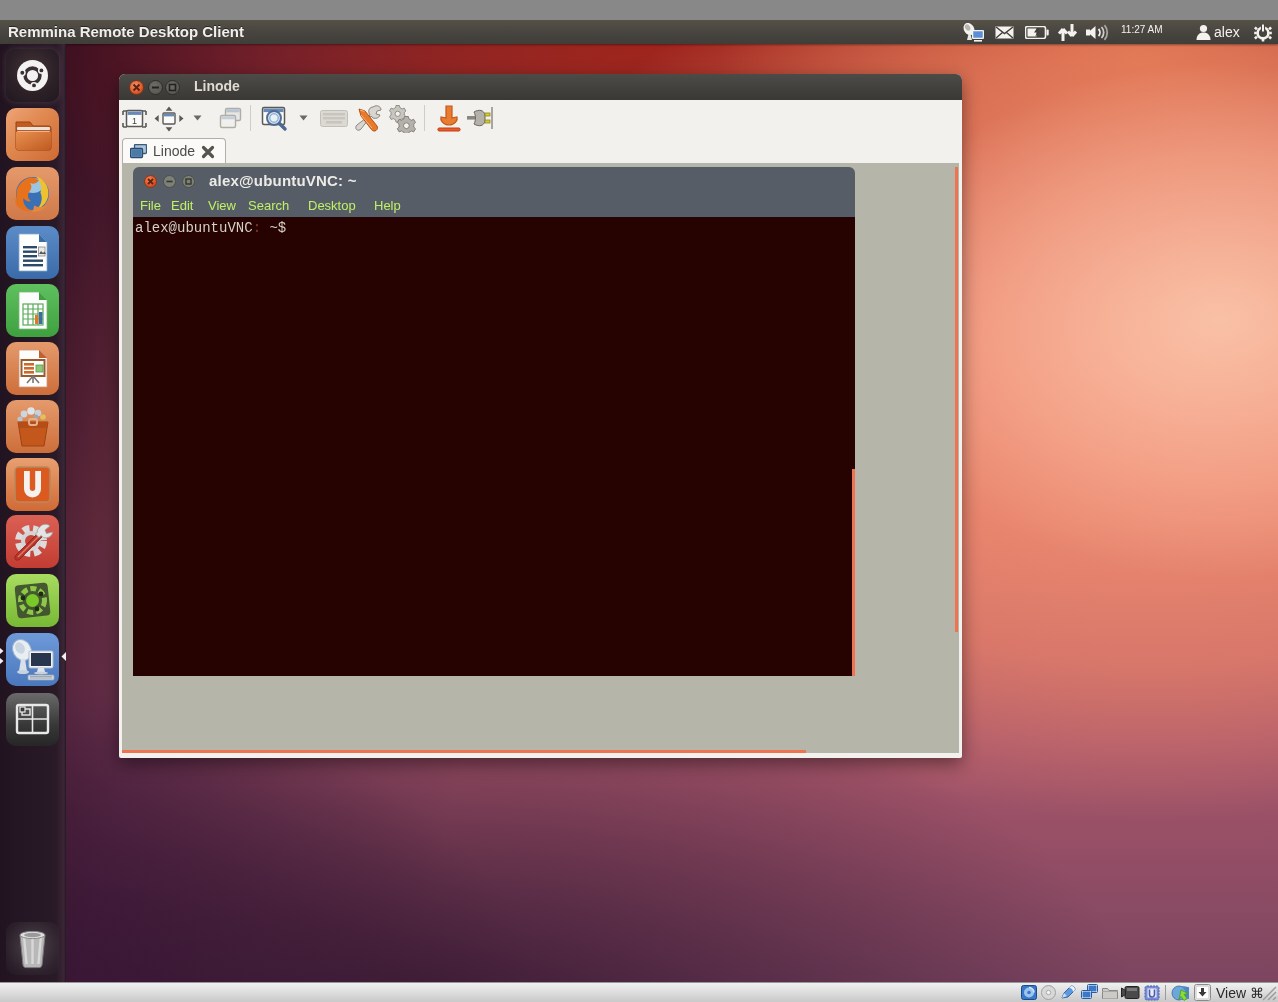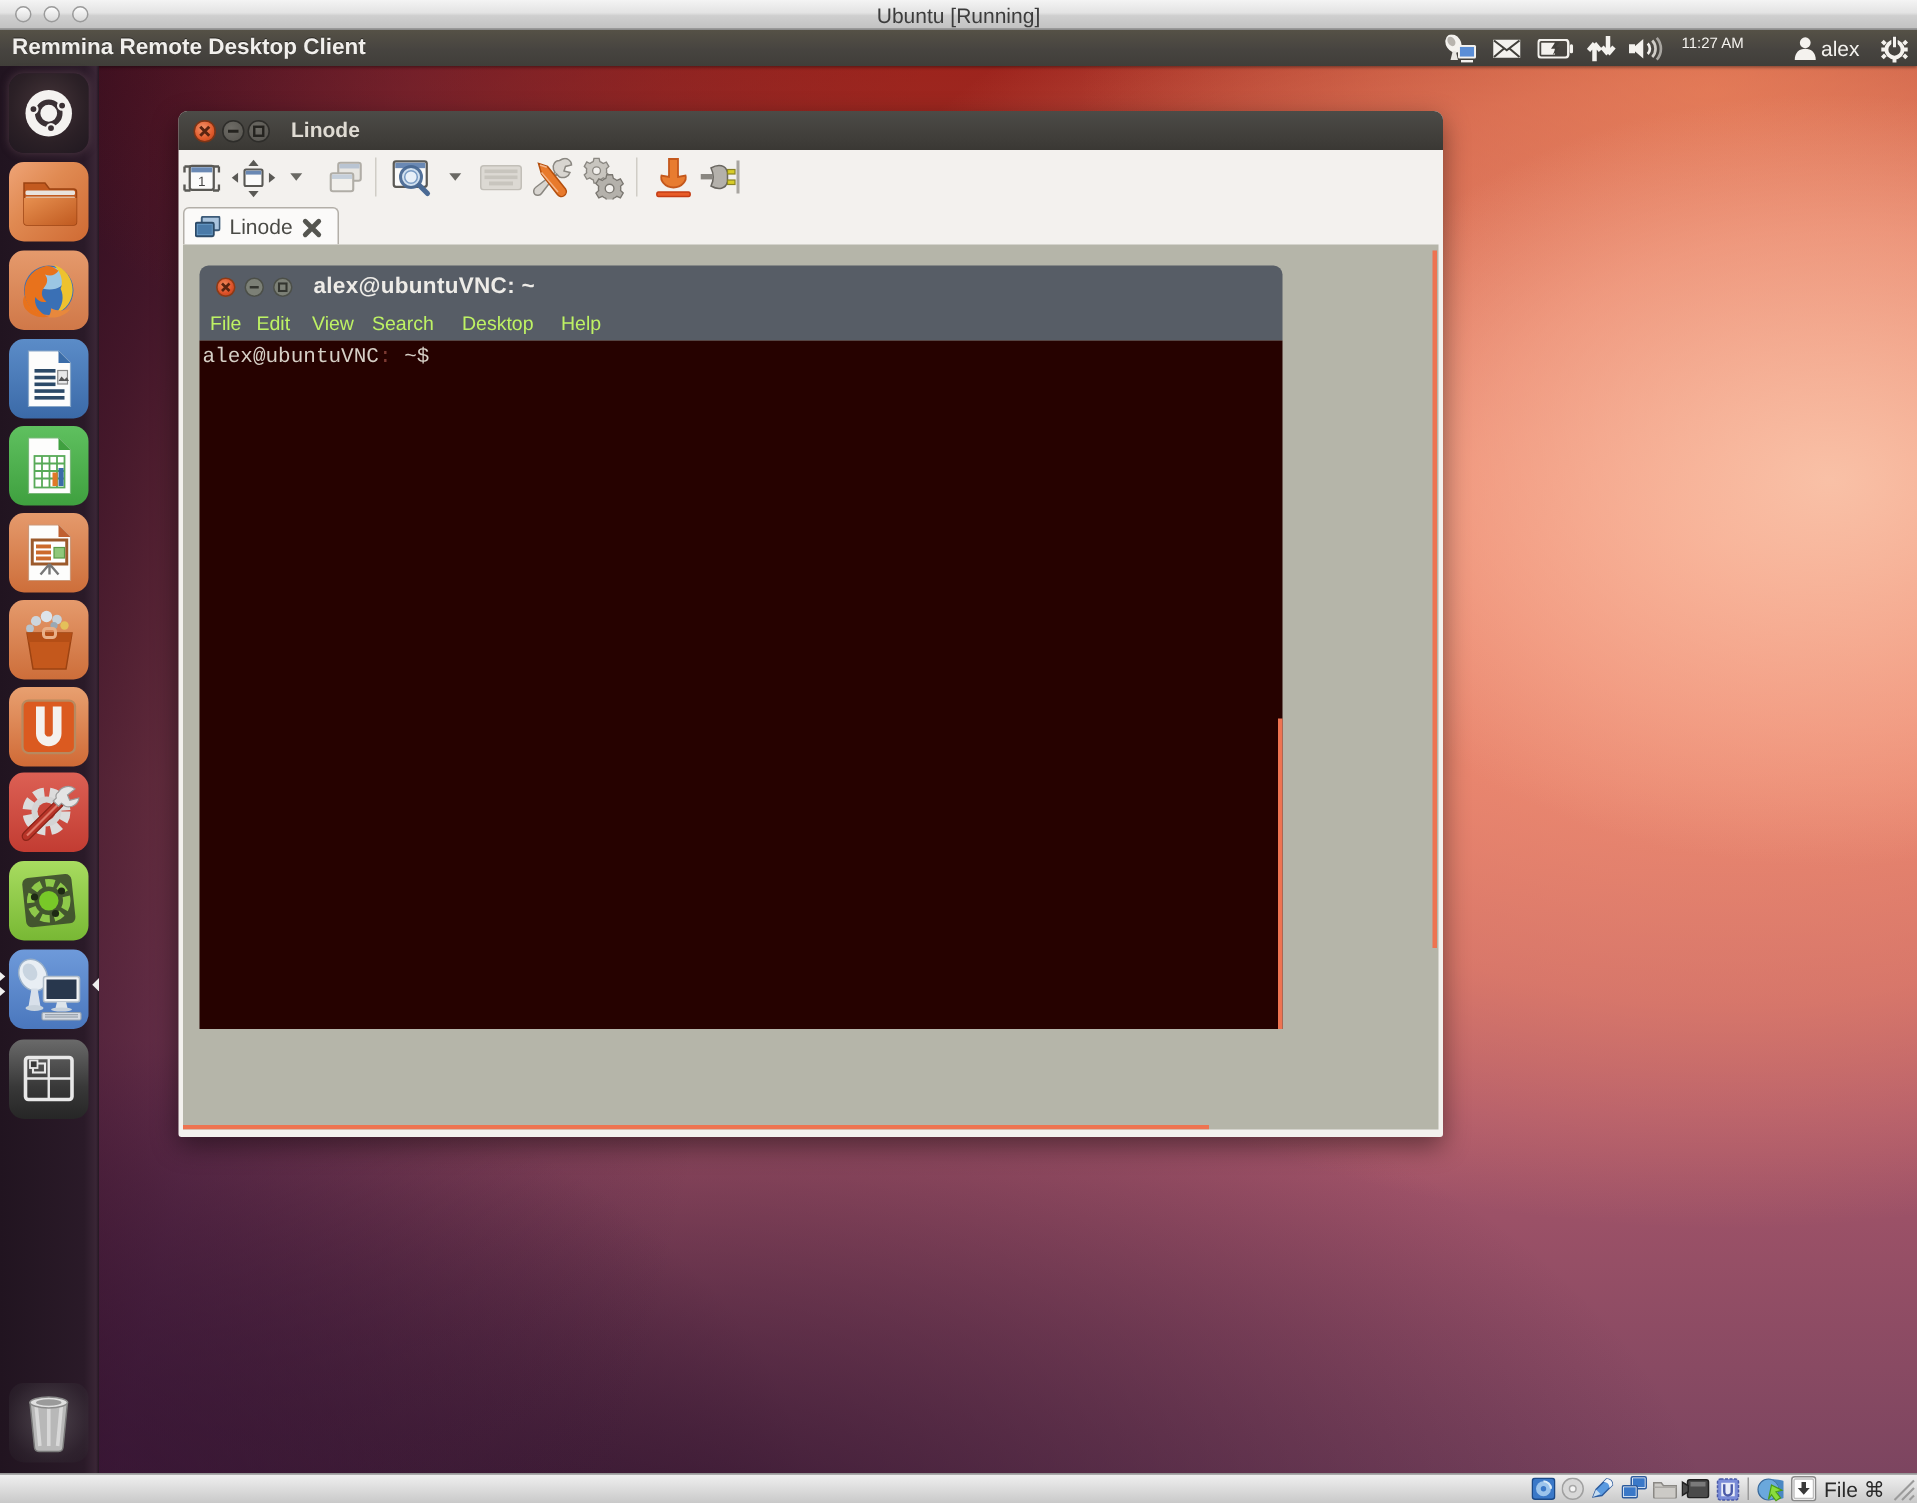--- a/index.html
+++ b/index.html
@@ -53,40 +53,34 @@
   #rtitle .wt { position:absolute; left:75px; top:4px; font-weight:bold; font-size:14px; color:#dfdbd3; }
   .wbtn { position:absolute; top:6px; width:15px; height:15px; border-radius:50%; }
   #rtools { position:absolute; left:1px; top:26px; width:841px; height:36px; background:#f3f1ee; border-radius:0; }
   #rtabs { position:absolute; left:1px; top:62px; width:841px; height:27px; background:#f3f1ee; }
   #rtab { position:absolute; left:2px; top:2px; width:104px; height:25px;
     background:#fbfaf9; border:1px solid #b3afa8; border-bottom:none; border-radius:4px 4px 0 0; }
   #rtab .tlabel { position:absolute; left:30px; top:4px; font-size:14px; color:#4a4a46; }
   #rcontent { position:absolute; left:3px; top:89px; width:837px; height:590px; background:#b5b5a9; overflow:hidden; }
 
   
-  #term { position:absolute; left:11px; top:14px; width:722px; height:509px; }
+  #term { position:absolute; left:11px; top:4px; width:722px; height:509px; }
   #ttitle { position:absolute; left:0; top:0; width:100%; height:29px; background:#575d66; border-radius:6px 6px 0 0; }
   #ttitle .tt { position:absolute; left:76px; top:5px; font-weight:bold; font-size:15px; letter-spacing:0.2px; color:#edebe7; }
   #tmenu { position:absolute; left:0; top:29px; width:100%; height:21px; background:#575d66; font-size:13px; color:#bef264; }
   #tmenu span { position:absolute; top:2px; }
   #tbody { position:absolute; left:0; top:50px; width:722px; height:459px; background:#260200;
     font-family:"Liberation Mono",monospace; font-size:14px; color:#d6d0c6; }
 
   .orange-line { position:absolute; background:#ee7351; }
 </style>
 </head>
 <body>
 <div id="stage">
 
-  <div id="macbar" class="abs">
-    <div class="tl" style="left:10px;"></div>
-    <div class="tl" style="left:29px;"></div>
-    <div class="tl" style="left:48px;"></div>
-    <div id="mactitle">Ubuntu [Running]</div>
-  </div>
 
   <div id="vm" class="abs">
     <div id="wall" class="abs"></div>
 
     <div id="rwin" class="abs">
       <div id="rtitle">
         <div class="wbtn" style="left:10px; background:radial-gradient(circle at 40% 35%,#f5936a,#e05a2b 60%,#b4431d); border:1px solid #7c3416;"></div>
         <div class="wbtn" style="left:29px; background:radial-gradient(circle at 40% 35%,#6e6c66,#54524d); border:1px solid #2e2d2a;"></div>
         <div class="wbtn" style="left:46px; background:radial-gradient(circle at 40% 35%,#6e6c66,#54524d); border:1px solid #2e2d2a;"></div>
         <svg style="position:absolute;left:13px;top:9px;" width="9" height="9">
@@ -498,20 +492,20 @@
       <circle cx="8" cy="9" r="7" fill="#6aa8dc" stroke="#3a6a9c" stroke-width="0.8"></circle>
       <path d="M8 2 a7 7 0 0 1 0 14 a10 4 0 0 0 0-14z" fill="#4a88c4"></path>
       <path d="M10 6 l7 3.5 -4 1 3 4 -3 2 -3-4 -2 3z" fill="#8adc3c" stroke="#4a9c14" stroke-width="0.8"></path>
     </svg>
 
     <svg class="abs" style="left:1194px; top:1px;" width="17" height="17" viewBox="0 0 17 17">
       <rect x="0.5" y="0.5" width="16" height="16" rx="2" fill="#f8f8f8" stroke="#8a8a8a"></rect>
       <rect x="2" y="2" width="13" height="13" rx="1" fill="#fff" stroke="#c0c0c0"></rect>
       <path d="M8.5 12.5 l-4-4.5 h2.5 v-4 h3 v4 h2.5z" fill="#3a3a3a"></path>
     </svg>
-    <div class="abs" style="left:1216px; top:2px; font-size:14px; color:#2a2a2a;">File ⌘</div>
+    <div class="abs" style="left:1216px; top:2px; font-size:14px; color:#2a2a2a;">View ⌘</div>
 
     <svg class="abs" style="left:1262px; top:3px;" width="15" height="15" viewBox="0 0 15 15">
       <path d="M14 1 L1 14 M14 6 L6 14 M14 11 L11 14" stroke="#9a9a9a" stroke-width="1.4"></path>
     </svg>
   </div>
 
 </div>
 
 </body></html>

